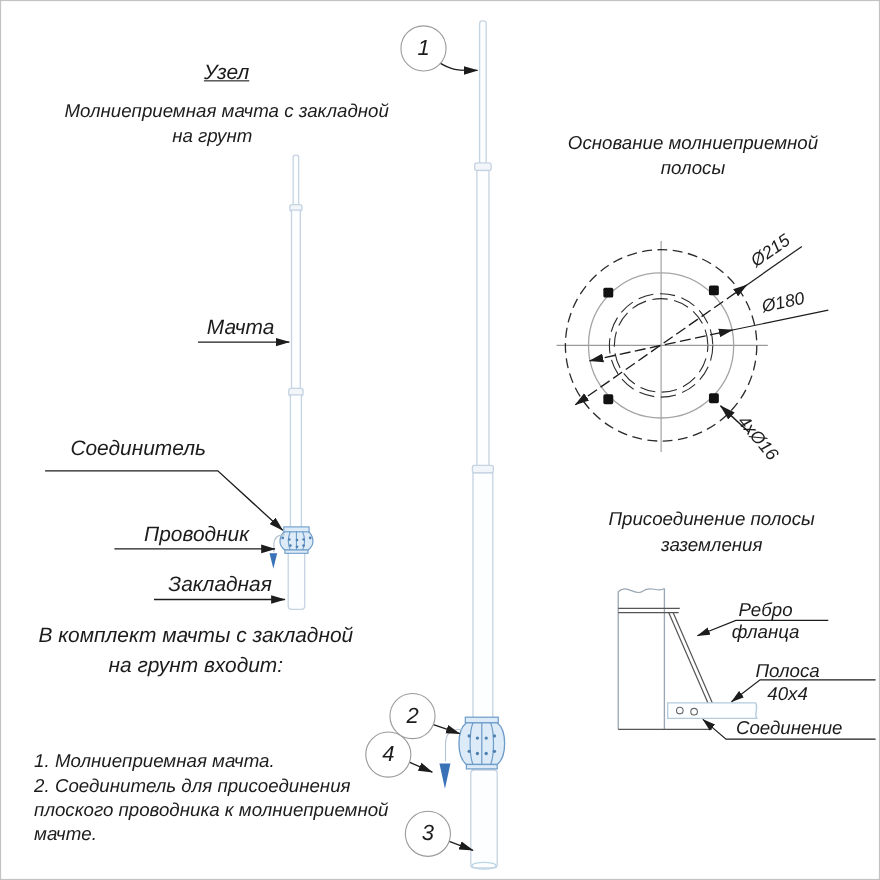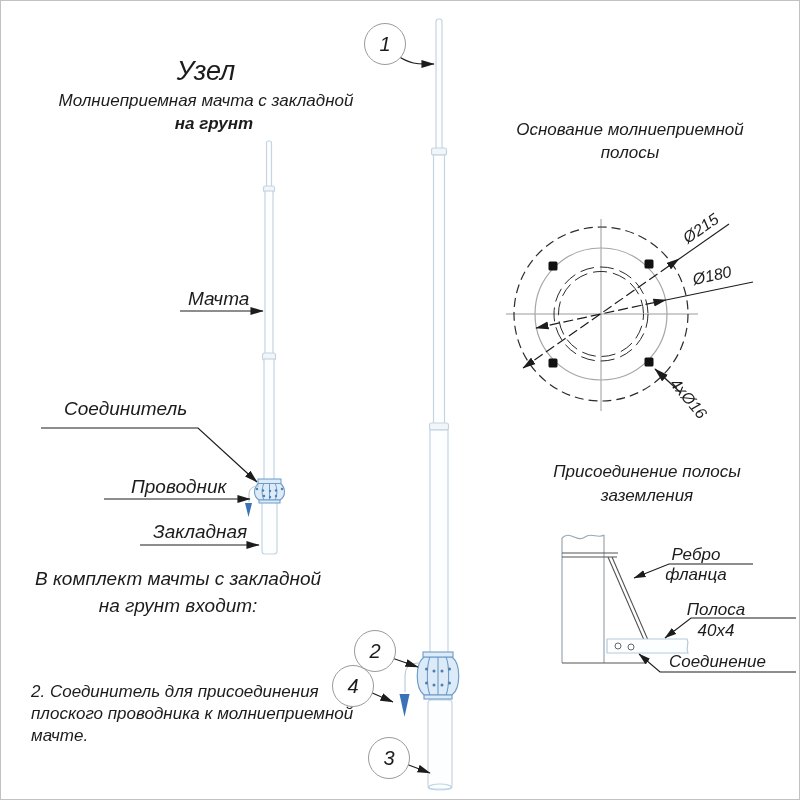--- a/index.html
+++ b/index.html
@@ -4,21 +4,21 @@
 <style>
   html,body{margin:0;padding:0;background:#fff;}
   .canvas{
     position:relative;width:798px;height:798px;background:#fff;
     border:1px solid #c2c2c2;overflow:hidden;
     font-family:"Liberation Sans", sans-serif;color:#1c1c1c;
   }
   svg{position:absolute;left:0;top:0;}
   .lbl{position:absolute;font-style:italic;white-space:nowrap;color:#1c1c1c;}
   .ctr{text-align:center;}
-  .t20{font-size:27px;}
+  .t20{font-size:19px;text-decoration:underline;}
   .t19{font-size:19px;}
   .t17{font-size:17px;}
   .t16{font-size:16px;}
   .callout{
     position:absolute;width:40px;height:40px;border:1.4px solid #9a9a9a;
     border-radius:50%;background:#fff;display:flex;align-items:center;justify-content:center;
     font-style:italic;font-size:20px;color:#1c1c1c;
   }
   .rot215{transform:rotate(-35deg);transform-origin:0 50%;}
   .rot180{transform:rotate(-12deg);transform-origin:0 50%;}
@@ -135,21 +135,21 @@
       <g stroke="#1c1c1c" stroke-width="1.1">
         <path d="M752,563 L668,563 L633,577" marker-end="url(#arr)"></path>
         <path d="M795,617 L690,617 L664,637" marker-end="url(#arr)"></path>
         <path d="M795,671 L659,671 L638,653" marker-end="url(#arr)"></path>
       </g>
     </g>
   </svg>
 
   <div class="lbl ctr t20" style="left:55px;top:55px;width:300px;">Узел</div>
   <div class="lbl ctr t17" style="left:40px;top:90px;width:330px;">Молниеприемная мачта с закладной</div>
-  <div class="lbl ctr t17" style="left:48px;top:113px;width:330px;font-weight:bold;">на грунт</div>
+  <div class="lbl ctr t17" style="left:27px;top:113px;width:330px;">на грунт</div>
 
   <div class="lbl t19" style="left:187px;top:287px;">Мачта</div>
   <div class="lbl t19" style="left:63px;top:397px;">Соединитель</div>
   <div class="lbl t19" style="left:130px;top:475px;text-align:center;">Проводник</div>
   <div class="lbl t19" style="left:152px;top:520px;">Закладная</div>
 
   <div class="lbl ctr t17" style="left:479px;top:119px;width:300px;">Основание молниеприемной</div>
   <div class="lbl ctr t17" style="left:479px;top:142px;width:300px;">полосы</div>
   <div class="lbl t16 rot215" style="left:684px;top:230px;">Ø215</div>
   <div class="lbl t16 rot180" style="left:692px;top:270px;">Ø180</div>
@@ -159,20 +159,21 @@
   <div class="lbl ctr t17" style="left:496px;top:485px;width:300px;">заземления</div>
   <div class="lbl ctr t17" style="left:645px;top:544px;width:100px;">Ребро</div>
   <div class="lbl ctr t17" style="left:645px;top:564px;width:100px;">фланца</div>
   <div class="lbl ctr t17" style="left:665px;top:599px;width:100px;">Полоса</div>
   <div class="lbl ctr t17" style="left:665px;top:620px;width:100px;">40x4</div>
   <div class="lbl t17" style="left:668px;top:651px;">Соединение</div>
 
   <div class="lbl ctr t19" style="left:27px;top:567px;width:300px;">В комплект мачты с закладной</div>
   <div class="lbl ctr t19" style="left:27px;top:594px;width:300px;">на грунт входит:</div>
   <div class="lbl t17 kit-items" style="left:30px;top:680px;width:350px;white-space:normal;">
+    <div>1. Молниеприемная мачта.</div>
     <div>2. Соединитель для присоединения плоского проводника к молниеприемной мачте.</div>
   </div>
 
   <div class="callout" style="left:363px;top:22px;">
     <span>1</span>
   </div>
   <div class="callout" style="left:353px;top:629px;">
     <span>2</span>
   </div>
   <div class="callout" style="left:331px;top:664px;">

